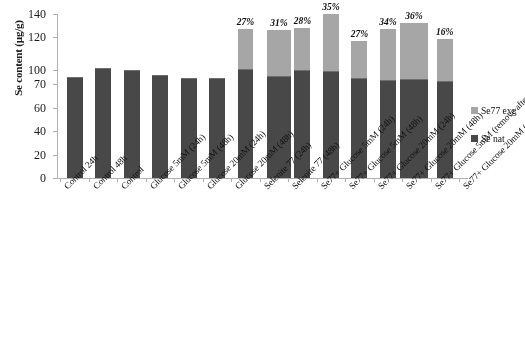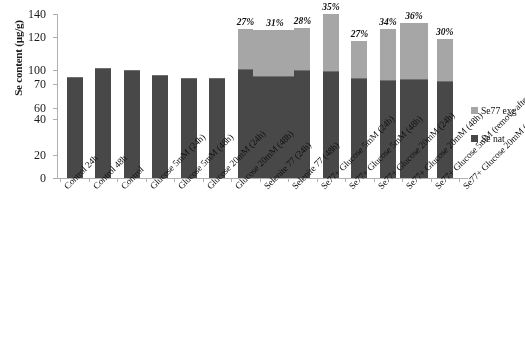--- a/index.html
+++ b/index.html
@@ -123,21 +123,21 @@
   <div id="plot">
     <div id="axis-line-y"></div>
     <div id="axis-line-x"></div>
     <div id="y-ticks">
         <div class="y-tick" style="top: 164px;">
           <div class="y-tick-label" style="top: 0px;">0</div>
         </div>
         <div class="y-tick" style="top: 140.571px; text-align: right;">
           <div class="y-tick-label" style="top: 0px;">20</div>
         </div>
-        <div class="y-tick" style="top: 105px;">
+        <div class="y-tick" style="top: 117px;">
           <div class="y-tick-label" style="top: 0px;">40</div>
         </div>
         <div class="y-tick" style="top: 93.7143px;">
           <div class="y-tick-label" style="top: 0px;">60</div>
         </div>
         <div class="y-tick" style="top: 70.2857px;">
           <div class="y-tick-label" style="top: 0px;">70</div>
         </div>
         <div class="y-tick" style="top: 56px;">
           <div class="y-tick-label" style="top: 0px;">100</div>
@@ -183,21 +183,21 @@
           <div class="seg seg-nat" style="height: 100.157px; background: rgb(72, 72, 72); border-top: 1px solid rgb(111, 111, 111);"></div>
         </div>
         <div class="bar-group" style="left: 152.042px; width: 15.9444px; height: 164px;">
           <div class="seg seg-nat" style="height: 100.157px; background: rgb(72, 72, 72); border-top: 1px solid rgb(111, 111, 111);"></div>
         </div>
         <div class="bar-group" style="left: 180.514px; width: 15.9444px; height: 164px;">
           <div class="seg seg-nat" style="height: 108.943px; background: rgb(72, 72, 72); border-top: 1px solid rgb(111, 111, 111);"></div>
           <div class="seg seg-exg" style="bottom: 108.943px; height: 39.8286px; background: rgb(166, 166, 166);"></div>
           <div class="pct-label" style="bottom: 150.771px;">27%</div>
         </div>
-        <div class="bar-group" style="left: 196px; width: 15px; height: 164px; padding-left: 29px;">
+        <div class="bar-group" style="left: 210px; width: 24px; height: 164px;">
           <div class="seg seg-nat" style="height: 101.914px; background: rgb(72, 72, 72); border-top: 1px solid rgb(111, 111, 111);"></div>
           <div class="seg seg-exg" style="bottom: 101.914px; height: 45.6857px; background: rgb(166, 166, 166);"></div>
           <div class="pct-label" style="bottom: 149.6px;">31%</div>
         </div>
         <div class="bar-group" style="left: 237.458px; width: 15.9444px; height: 164px;">
           <div class="seg seg-nat" style="height: 107.771px; background: rgb(72, 72, 72); border-top: 1px solid rgb(111, 111, 111);"></div>
           <div class="seg seg-exg" style="bottom: 107.771px; height: 42.1714px; background: rgb(166, 166, 166);"></div>
           <div class="pct-label" style="bottom: 151.943px;">28%</div>
         </div>
         <div class="bar-group" style="left: 265.931px; width: 15.9444px; height: 196px;">
@@ -216,21 +216,21 @@
           <div class="pct-label" style="bottom: 150.771px;">34%</div>
         </div>
         <div class="bar-group" style="left: 343px; width: 28px; height: 164px;">
           <div class="seg seg-nat" style="height: 98.9857px; background: rgb(72, 72, 72); border-top: 1px solid rgb(111, 111, 111);"></div>
           <div class="seg seg-exg" style="bottom: 98.9857px; height: 55.6429px; background: rgb(166, 166, 166);"></div>
           <div class="pct-label" style="bottom: 156.629px;">36%</div>
         </div>
         <div class="bar-group" style="left: 379.819px; width: 15.9444px; height: 164px;">
           <div class="seg seg-nat" style="height: 97.2286px; background: rgb(72, 72, 72); border-top: 1px solid rgb(111, 111, 111);"></div>
           <div class="seg seg-exg" style="bottom: 97.2286px; height: 42.1714px; background: rgb(166, 166, 166);"></div>
-          <div class="pct-label" style="bottom: 141.4px;">30%</div>
+          <div class="pct-label" style="bottom: 141.4px;">16%</div>
         </div>
       </div>
   </div>
 
   <div id="cat-labels">
       <div class="cat-label" style="left: 62.3882px; top: 184px;">Control 24h</div>
       <div class="cat-label" style="left: 90.8604px; top: 184px;">Control 48h</div>
       <div class="cat-label" style="left: 119.333px; top: 184px;">Control</div>
       <div class="cat-label" style="left: 147.805px; top: 184px;">Glucose 5mM (24h)</div>
       <div class="cat-label" style="left: 176.277px; top: 184px;">Glucose 5mM (48h)</div>

